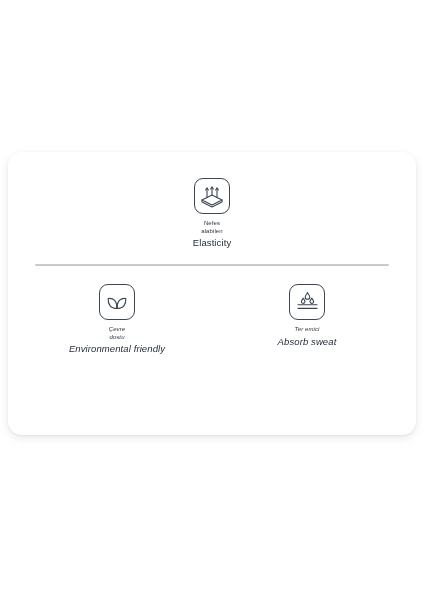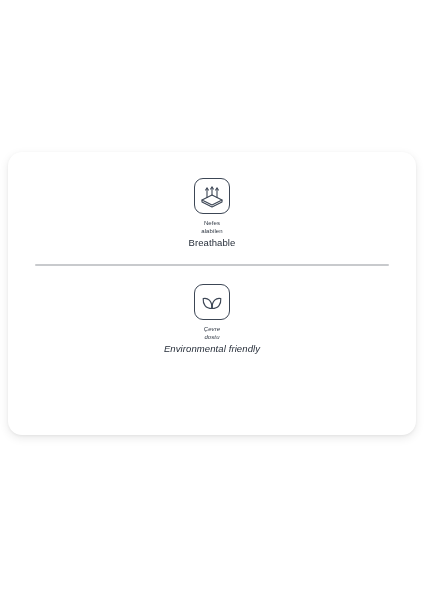--- a/index.html
+++ b/index.html
@@ -108,21 +108,21 @@
               <path d="M11.6 5 L13 3 L14.4 5"></path>
             <path d="M18 13.5 L18 4"></path>
               <path d="M16.6 6 L18 4 L19.4 6"></path>
           </g>
         </svg>
       </div>
       <div class="label-tr">
         <div>Nefes</div>
         <div>alabilen</div>
       </div>
-      <div class="label-en">Breathable</div>
+      <div class="label-en">Elasticity</div>
     </div>
 
 
 
   </div>
 
   <div id="feature-divider"></div>
 
   <div class="feature-row" id="feature-row-2">
 
@@ -136,17 +136,34 @@
           </g>
         </svg>
       </div>
       <div class="label-tr">
         <div>Çevre</div>
         <div>dostu</div>
       </div>
       <div class="label-en">Environmental friendly</div>
     </div>
 
+    <div class="feature-cell">
+      <div class="icon-box">
+        <svg width="25" height="24" viewBox="0 0 25 24">
+          <g fill="none" stroke="#3c4655" stroke-width="1.1" stroke-linecap="round" stroke-linejoin="round">
+            <path d="M12.5 2.6c1.3 1.9 2.3 3.2 2.3 4.4a2.3 2.3 0 0 1-4.6 0c0-1.2 1-2.5 2.3-4.4Z"></path>
+            <path d="M8.2 8.2c1 1.5 1.8 2.5 1.8 3.4a1.8 1.8 0 0 1-3.6 0c0-.9.8-1.9 1.8-3.4Z"></path>
+            <path d="M16.8 8.2c1 1.5 1.8 2.5 1.8 3.4a1.8 1.8 0 0 1-3.6 0c0-.9.8-1.9 1.8-3.4Z"></path>
+            <path d="M3 14.8 L22 14.8"></path>
+            <path d="M3 18.4 L22 18.4"></path>
+          </g>
+        </svg>
+      </div>
+      <div class="label-tr">
+        <div>Ter emici</div>
+      </div>
+      <div class="label-en">Absorb sweat</div>
+    </div>
 
 
   </div>
 
 </div>
 
 </body></html>

